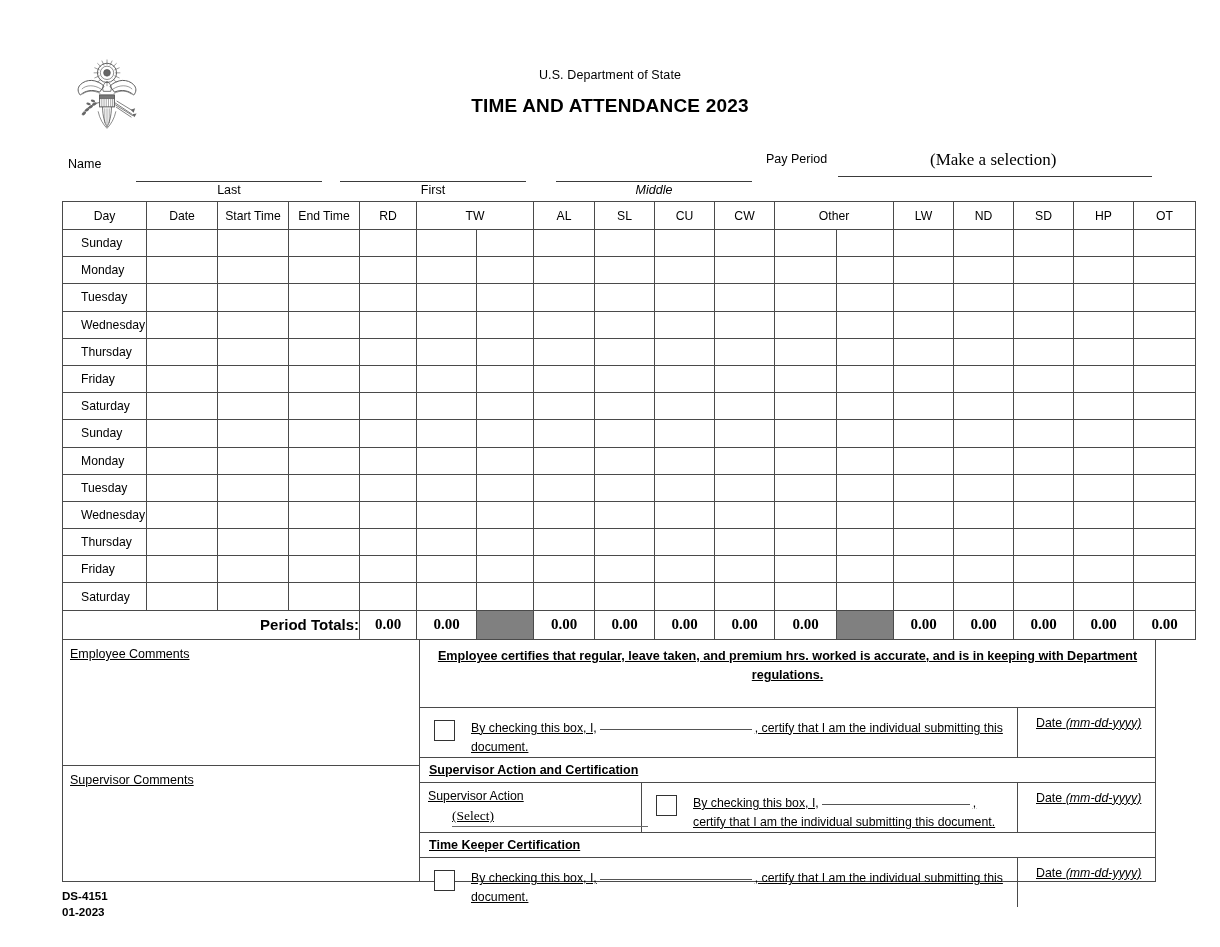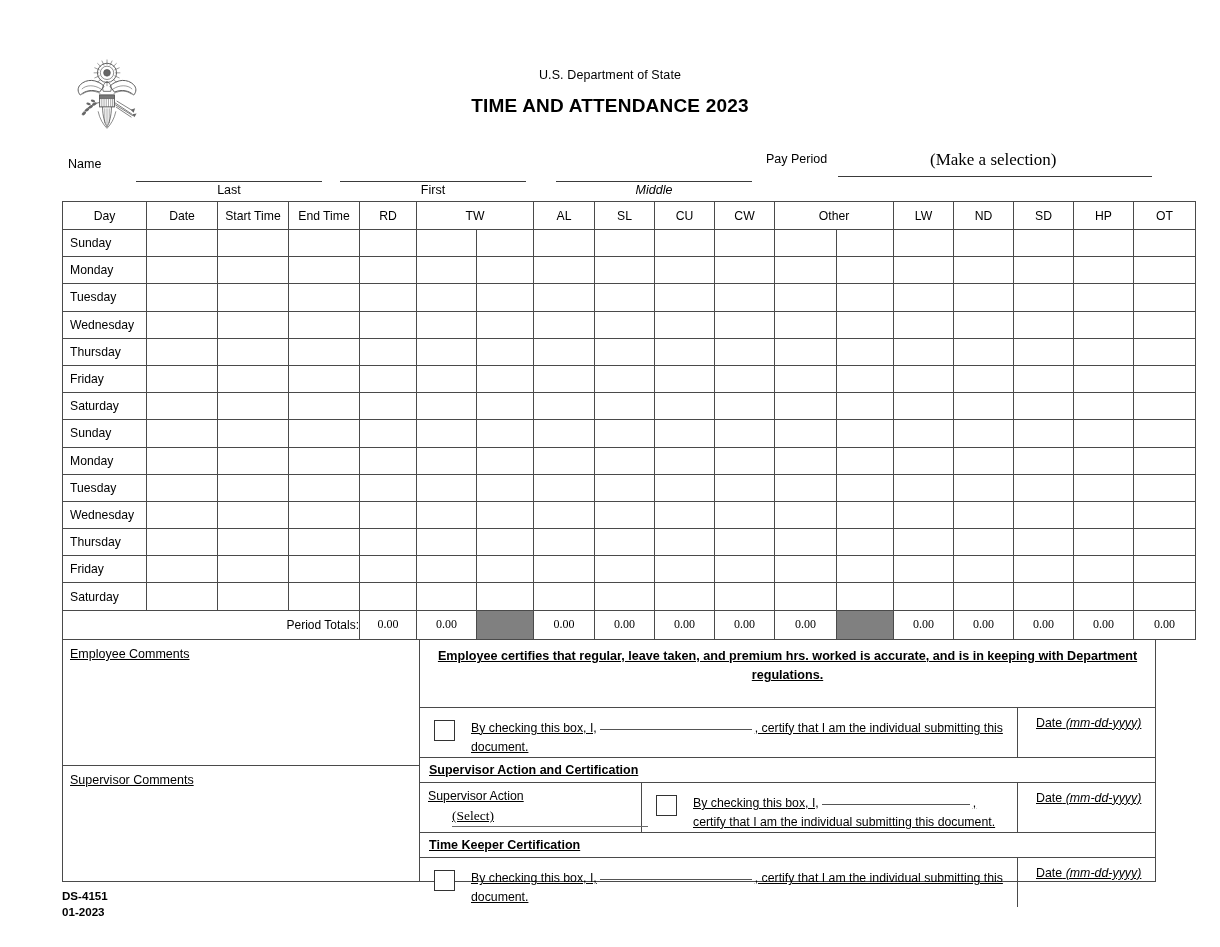--- a/index.html
+++ b/index.html
@@ -101,27 +101,27 @@
     font-size: 12.2px;
     font-weight: normal;
     height: 27.2px;
     padding: 0;
     text-align: center;
     background: #ffffff;
   }
   table.grid th { height: 28px; }
   table.grid td.day {
     text-align: left;
-    padding-left: 7px;
+    padding-left: 18px;
   }
   td.shade { background: #808080; }
   tr.totals td {
     font-family: "Liberation Serif", serif;
-    font-weight: normal;
-    font-size: 12px;
+    font-weight: bold;
+    font-size: 15px;
     height: 29px;
     margin-left: 29px;
   }
   td.totlabel {
     font-family: "Liberation Sans", sans-serif !important;
     font-weight: bold;
     font-size: 14.5px;
     text-align: right !important;
     padding-right: 9px;
   }

